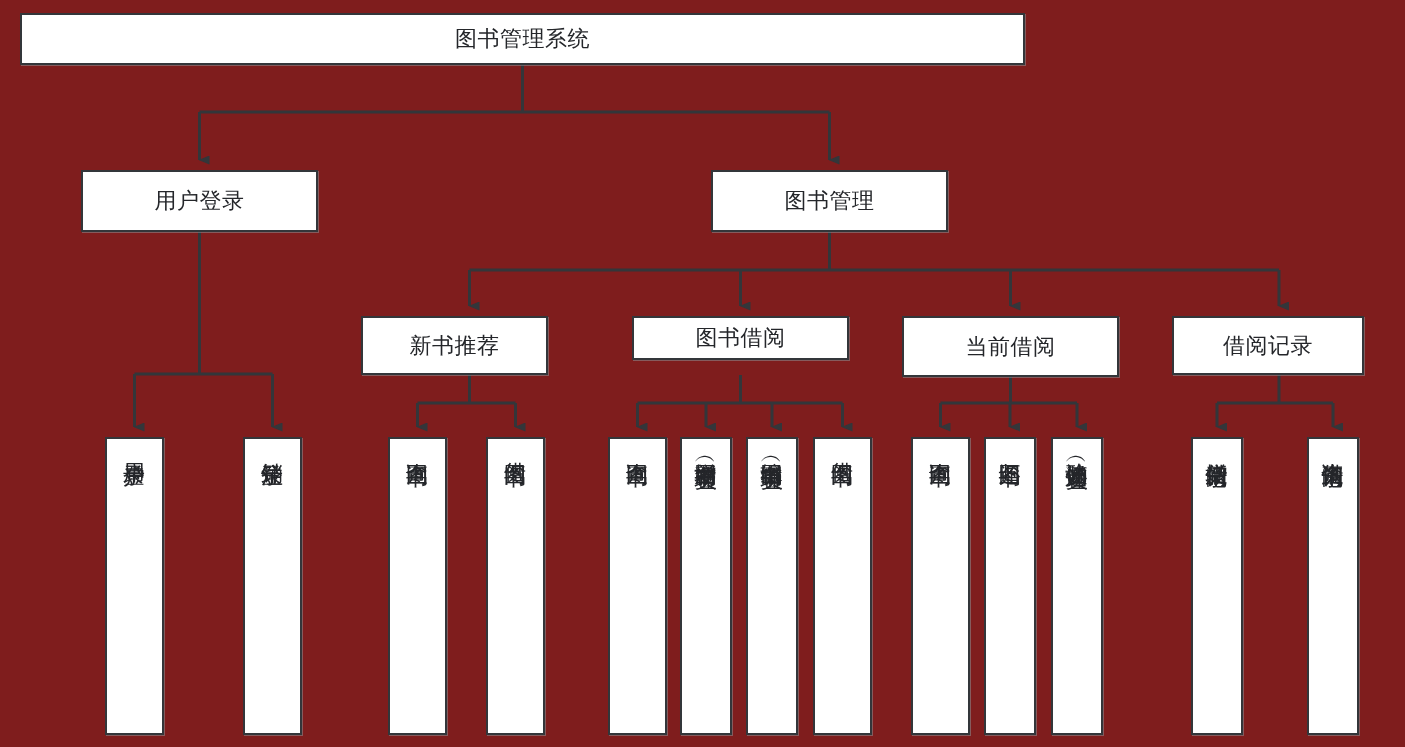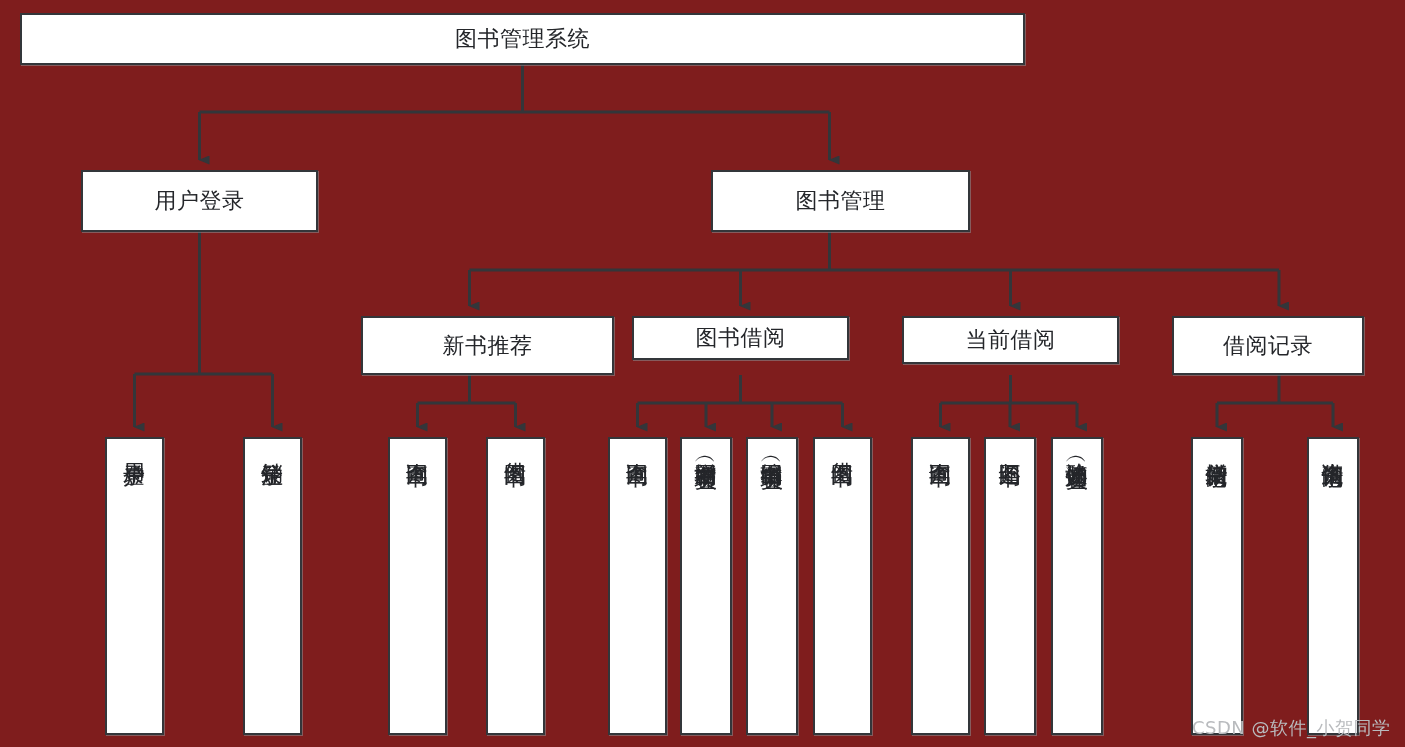--- a/index.html
+++ b/index.html
@@ -116,30 +116,30 @@
       </g>
   </svg>
 
   <div id="nodes-layer">
       <div class="node-box horizontal" style="left: 20px; top: 13px; width: 1005px; height: 52px;">
         <span class="node-label">图书管理系统</span>
       </div>
       <div class="node-box horizontal" style="left: 81px; top: 170px; width: 237px; height: 62px;">
         <span class="node-label">用户登录</span>
       </div>
-      <div class="node-box horizontal" style="left: 711px; top: 170px; width: 259px; height: 62px;">
+      <div class="node-box horizontal" style="left: 711px; top: 170px; width: 237px; height: 62px;">
         <span class="node-label">图书管理</span>
       </div>
-      <div class="node-box horizontal" style="left: 361px; top: 316px; width: 253px; height: 59px;">
+      <div class="node-box horizontal" style="left: 361px; top: 316px; width: 187px; height: 59px;">
         <span class="node-label">新书推荐</span>
       </div>
       <div class="node-box horizontal" style="left: 632px; top: 316px; width: 217px; height: 44px;">
         <span class="node-label">图书借阅</span>
       </div>
-      <div class="node-box horizontal" style="left: 902px; top: 316px; width: 217px; height: 48px;">
+      <div class="node-box horizontal" style="left: 902px; top: 316px; width: 217px; height: 61px;">
         <span class="node-label">当前借阅</span>
       </div>
       <div class="node-box horizontal" style="left: 1172px; top: 316px; width: 192px; height: 59px;">
         <span class="node-label">借阅记录</span>
       </div>
       <div class="node-box vertical" style="left: 105px; top: 437px; width: 59px; height: 298px;">
         <span class="node-label">用户登录</span>
       </div>
       <div class="node-box vertical" style="left: 243px; top: 437px; width: 59px; height: 298px;">
         <span class="node-label">注销登录</span>
@@ -172,15 +172,14 @@
         <span class="node-label">确认归还（管理员）</span>
       </div>
       <div class="node-box vertical" style="left: 1191px; top: 437px; width: 52px; height: 298px;">
         <span class="node-label">新增借阅记录</span>
       </div>
       <div class="node-box vertical" style="left: 1307px; top: 437px; width: 52px; height: 298px;">
         <span class="node-label">查询借阅记录</span>
       </div>
     </div>
 
-  <div class="watermark" style="left:1192px; top:716px;">CSDN @软件_小贺同学</div>
 
 </div>
 
 </body></html>

